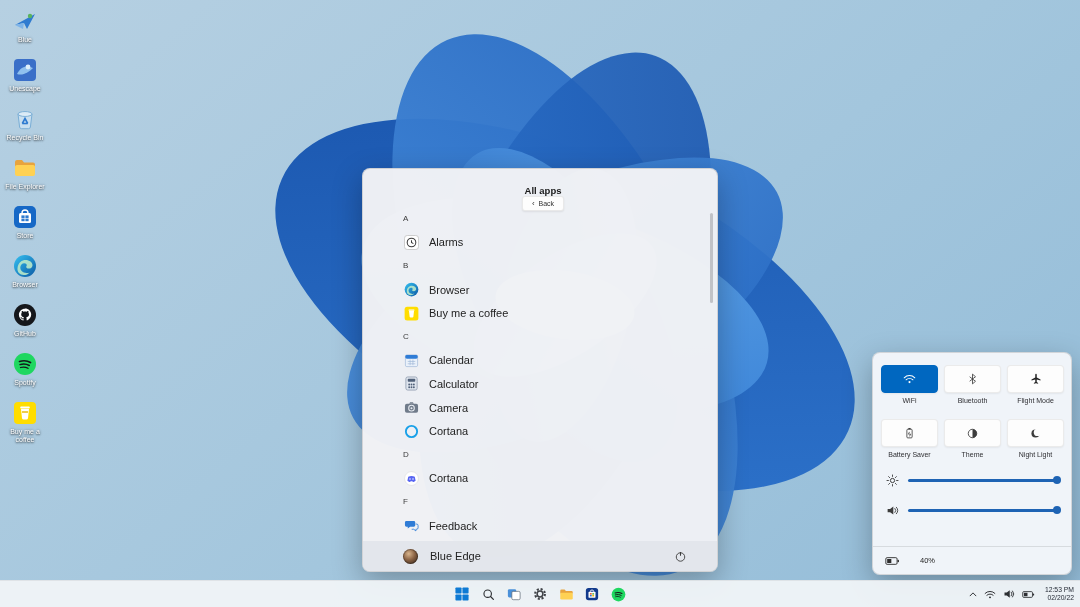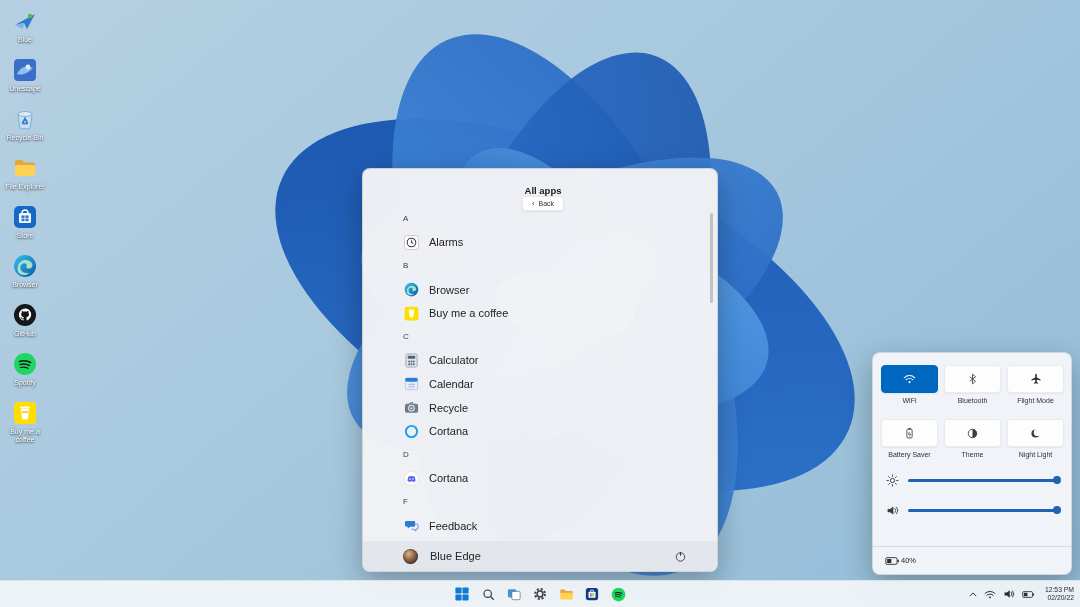--- a/index.html
+++ b/index.html
@@ -54,21 +54,21 @@
   .qs-tile.active { background:#0067c0; border-color:#0067c0; }
   .qs-tile-label { position:absolute; top:32px; width:100%; text-align:center;
     font-size:7px; color:#2f2f33; white-space:nowrap; }
   .qs-sliders { padding:26px 12px 0 12px; display:flex; flex-direction:column; gap:16px; }
   .qs-slider { display:flex; align-items:center; gap:9px; height:14px; cursor:pointer; }
   .qs-slider .s-ic { width:14px; height:14px; display:flex; align-items:center; justify-content:center; }
   .track { position:relative; flex:1; height:3px; background:#1e63b4; border-radius:2px; }
   .knob { position:absolute; right:-2px; top:50%; transform:translateY(-50%);
     width:8px; height:8px; border-radius:50%; background:#1e63b4; }
   .qs-footer { position:absolute; left:0; right:0; bottom:0; height:28px;
-    border-top:1px solid rgba(0,0,0,.1); display:flex; align-items:center; padding:0 12px; gap:1px; }
+    border-top:1px solid rgba(0,0,0,.1); display:flex; align-items:center; padding:0 12px; gap:20px; }
   .qs-batt-text { font-size:7.5px; color:#222; }
 
   
   .taskbar { position:absolute; left:0; right:0; bottom:0; height:27px; z-index:10;
     background:rgba(242,245,248,.93); border-top:1px solid rgba(0,0,0,.06); }
   .tb-center { position:absolute; left:50%; top:0; transform:translateX(-50%); height:100%;
     display:flex; align-items:center; gap:2px; }
   .tb-btn { width:24px; height:24px; border-radius:4px; display:flex; align-items:center;
     justify-content:center; cursor:pointer; }
   .tb-tray { position:absolute; right:6px; top:0; height:100%; display:flex; align-items:center; gap:7px; }
@@ -269,54 +269,54 @@
       <span class="app-lbl">Buy me a coffee</span>
     </div>
 
     <div class="sm-row letter">
         <span>C</span>
       </div>
 
     <div class="sm-row app">
       <span class="app-ic">
         <svg viewBox="0 0 16 16" width="15" height="15">
+            <rect x="1.5" y="2" width="13" height="12.5" rx="1.5" fill="#eaf1fa" stroke="#9db6d8" stroke-width=".7"></rect>
+            <rect x="1.5" y="2" width="13" height="4" rx="1.5" fill="#2f7cd6"></rect>
+            <path d="M4 9 h8 M4 11.5 h8 M6.5 7 v6 M9.5 7 v6" stroke="#9db6d8" stroke-width=".7"></path>
+          </svg>
+      </span>
+      <span class="app-lbl">Calendar</span>
+    </div>
+
+    <div class="sm-row app">
+      <span class="app-ic">
+        <svg viewBox="0 0 16 16" width="15" height="15">
             <rect x="2" y="1" width="12" height="14" rx="2" fill="#dfe5ee" stroke="#8894a8" stroke-width=".8"></rect>
             <rect x="4" y="3" width="8" height="3" rx=".8" fill="#51617a"></rect>
             <circle cx="5.5" cy="9" r="1" fill="#51617a"></circle>
             <circle cx="8" cy="9" r="1" fill="#51617a"></circle>
             <circle cx="10.5" cy="9" r="1" fill="#51617a"></circle>
             <circle cx="5.5" cy="12" r="1" fill="#51617a"></circle>
             <circle cx="8" cy="12" r="1" fill="#51617a"></circle>
             <circle cx="10.5" cy="12" r="1" fill="#51617a"></circle>
           </svg>
       </span>
       <span class="app-lbl">Calculator</span>
     </div>
 
     <div class="sm-row app">
       <span class="app-ic">
         <svg viewBox="0 0 16 16" width="15" height="15">
-            <rect x="1.5" y="2" width="13" height="12.5" rx="1.5" fill="#eaf1fa" stroke="#9db6d8" stroke-width=".7"></rect>
-            <rect x="1.5" y="2" width="13" height="4" rx="1.5" fill="#2f7cd6"></rect>
-            <path d="M4 9 h8 M4 11.5 h8 M6.5 7 v6 M9.5 7 v6" stroke="#9db6d8" stroke-width=".7"></path>
-          </svg>
-      </span>
-      <span class="app-lbl">Calendar</span>
-    </div>
-
-    <div class="sm-row app">
-      <span class="app-ic">
-        <svg viewBox="0 0 16 16" width="15" height="15">
             <rect x="1" y="4" width="14" height="9.5" rx="2" fill="#707b8a"></rect>
             <path d="M5.5 4 L6.5 2.5 h3 L10.5 4 Z" fill="#707b8a"></path>
             <circle cx="8" cy="8.7" r="3" fill="none" stroke="#e8ecf2" stroke-width="1.1"></circle>
             <circle cx="8" cy="8.7" r="1.1" fill="#e8ecf2"></circle>
           </svg>
       </span>
-      <span class="app-lbl">Recycle</span>
+      <span class="app-lbl">Camera</span>
     </div>
 
     <div class="sm-row app">
       <span class="app-ic">
         <svg viewBox="0 0 16 16" width="15" height="15">
             <circle cx="8" cy="8" r="6" fill="none" stroke="#18a0e8" stroke-width="2"></circle>
           </svg>
       </span>
       <span class="app-lbl">Cortana</span>
     </div>

